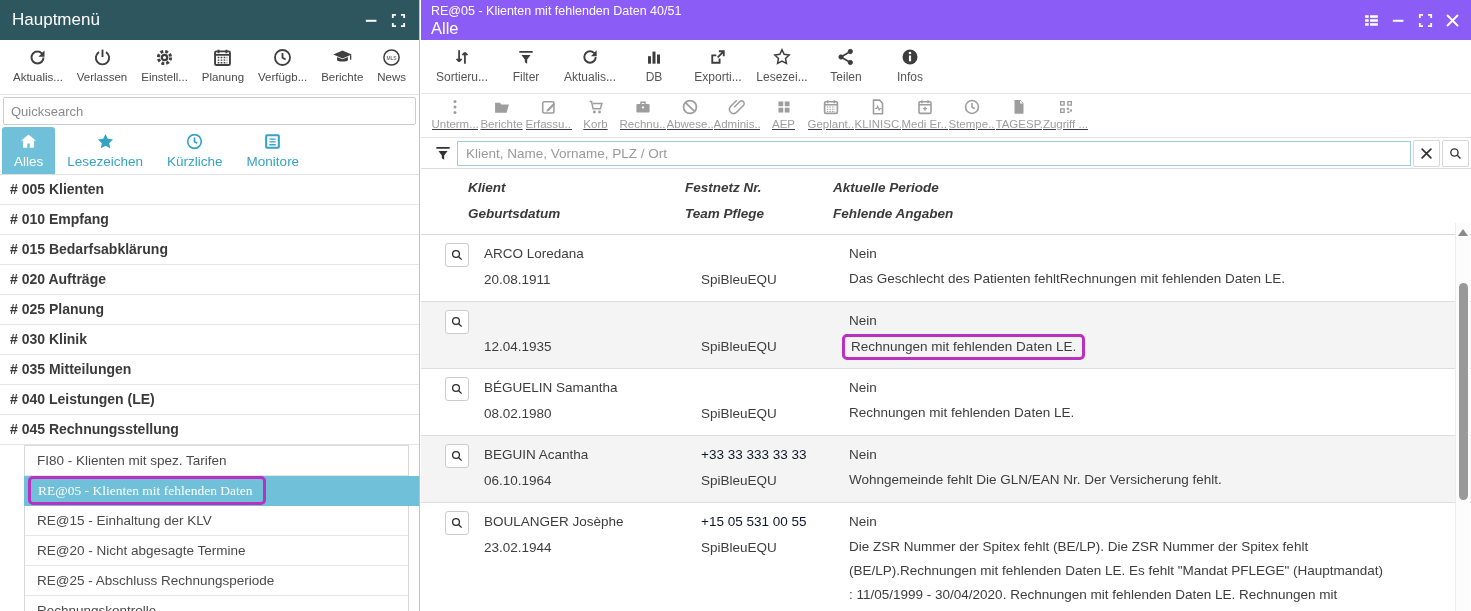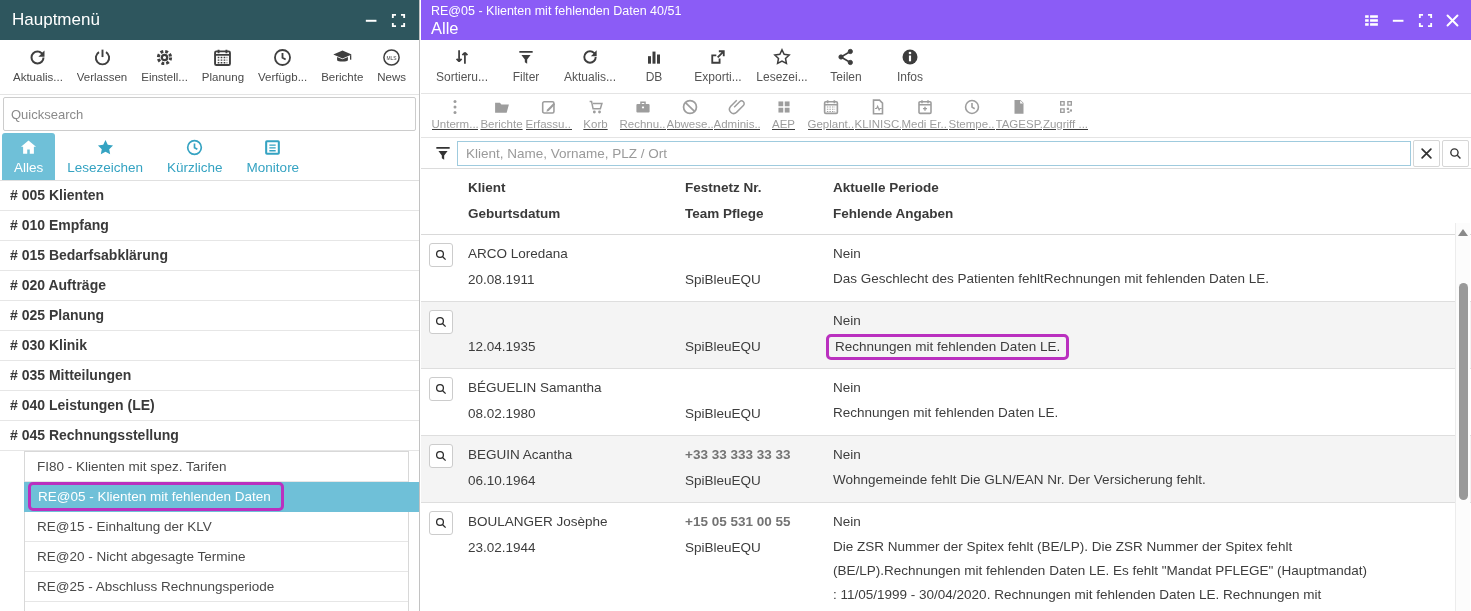--- a/index.html
+++ b/index.html
@@ -18,33 +18,33 @@
   .tb-label { white-space:nowrap; overflow:hidden; }
 
   
   .left-panel { position:absolute; left:0; top:0; width:420px; height:611px; background:#fff; border-right:1px solid #c2c2c2; }
   .lp-title { font-size:17px; }
   .left-toolbar { height:55px; padding:7px 6px 0; }
   .left-toolbar .tb-item { flex:1 1 auto; min-width:0; }
   .left-toolbar .icon { width:21px; height:21px; color:#3f3f3f; }
   .left-toolbar .tb-label { font-size:11.5px; color:#4a4a4a; margin-top:3px; max-width:100%; }
   .quicksearch-wrap { padding:2px 3px; }
-  .quicksearch { width:100%; height:34px; border:1px solid #ccc; border-radius:2px; padding:0 7px; font-size:13px; font-family:inherit; color:#444; }
+  .quicksearch { width:100%; height:28px; border:1px solid #ccc; border-radius:2px; padding:0 7px; font-size:13px; font-family:inherit; color:#444; }
   .quicksearch::placeholder { color:#8a8a8a; }
   .tabs { display:flex; align-items:stretch; height:48px; padding:0 2px; border-bottom:1px solid #e0e0e0; }
   .tab { display:flex; flex-direction:column; align-items:center; justify-content:center; padding:3px 12px 4px; color:#35a3c2; font-size:13.5px; cursor:pointer; border-radius:3px 3px 0 0; }
   .tab .icon { width:19px; height:19px; margin-bottom:3px; }
   .tab.selected { background:#6fc0d8; color:#fff; }
   .menu { }
   .menu-item { height:30px; line-height:29px; padding-left:10px; font-size:14px; font-weight:bold; color:#3a3a3a; border-bottom:1px solid #e6e6e6; background:#fff; cursor:pointer; white-space:nowrap; }
   .submenu { margin-left:24px; width:385px; border:1px solid #d8d8d8; border-bottom:none; }
   .submenu-item { height:30px; line-height:29px; padding-left:12px; font-size:13.5px; color:#4a4a4a; border-bottom:1px solid #e6e6e6; background:#fff; cursor:pointer; white-space:nowrap; }
   .submenu-item.selected { background:#6fc0d8; color:#fff; margin-left:-1px; margin-right:-11px; border-bottom-color:#6fc0d8; }
   .ann { display:inline-block; border:3px solid #ba30bf; border-radius:5px; }
-  .submenu-item .ann { padding:0 10px 0 7px; margin-left:-8px; line-height:23px; }
+  .submenu-item .ann { padding:0 10px 0 7px; margin-left:-8px; line-height:23px;font-family:Liberation Serif, serif; }
 
   
   .right-panel { position:absolute; left:421px; top:0; width:1050px; height:611px; background:#fff; }
   .rp-header { height:40px; background:#8b5cf6; color:#fff; display:flex; align-items:center; padding:0 10px; }
   .rp-titles { line-height:1.15; padding-top:2px; }
   .rp-title { font-size:12.5px; }
   .rp-subtitle { font-size:16.5px; }
   .rp-toolbar1 { height:54px; padding:7px 6px 0 10px; gap:2px; }
   .rp-toolbar1 .tb-item { width:62px; }
   .rp-toolbar1 .icon { width:20px; height:20px; color:#3d3d3d; }
@@ -53,31 +53,31 @@
   .rp-toolbar2 .tb-item { width:47px; }
   .rp-toolbar2 .icon { width:18px; height:18px; color:#9d9d9d; }
   .rp-toolbar2 .tb-label { font-size:11.5px; color:#9d9d9d; margin-top:2px; max-width:46px; }
   .searchrow { height:31px; display:flex; align-items:center; border-bottom:1px solid #dcdcdc; padding:0 2px 0 8px; }
   .searchrow .funnel { width:28px; height:20px; color:#333; flex:0 0 auto; }
   .searchrow input { flex:1 1 auto; height:25px; border:1px solid #9fcbde; padding:0 8px; font-size:13.5px; font-family:inherit; color:#444; }
   .searchrow input::placeholder { color:#9a9a9a; }
   .sq-btn { width:27px; height:27px; margin-left:2px; background:#fff; border:1px solid #d6d6d6; border-radius:2px; display:flex; align-items:center; justify-content:center; color:#333; cursor:pointer; padding:0; }
   .sq-btn .icon { width:15px; height:15px; }
 
-  .thead { display:grid; grid-template-columns:47px 217px 148px 1fr; padding:6px 0 7px; border-bottom:1px solid #d9d9d9; }
+  .thead { display:grid; grid-template-columns:47px 217px 148px 1fr; padding:6px 0 7px; border-bottom:1px solid #d9d9d9;font-style:italic; }
   .thead .hcell { font-size:13.5px; font-weight:600; color:#3a3a3a; line-height:26px; }
   .tbody { position:relative; }
-  .trow { display:grid; grid-template-columns:47px 217px 148px 1fr; grid-template-rows:auto auto; padding:6px 0 8px; border-bottom:1px solid #dedede; background:#fff; }
+  .trow { display:grid; grid-template-columns:47px 217px 148px 1fr; grid-template-rows:auto auto; padding:6px 16px 8px; border-bottom:1px solid #dedede; background:#fff; }
   .trow.alt { background:#f4f4f4; }
   .c { font-size:13.5px; line-height:26px; padding-right:10px; }
   .c-zoom { grid-row:1/3; grid-column:1; padding-left:8px; padding-top:2px; }
   .zoom-btn { width:24px; height:24px; background:#fff; border:1px solid #ccc; border-radius:3px; display:flex; align-items:center; justify-content:center; color:#2b2b2b; cursor:pointer; padding:0; }
   .zoom-btn .icon { width:14px; height:14px; }
   .cn { grid-column:2; grid-row:1; } .cb { grid-column:2; grid-row:2; }
-  .cp { grid-column:3; grid-row:1; color:#737373; cursor:pointer;font-weight:bold; } .ct { grid-column:3; grid-row:2; }
+  .cp { grid-column:3; grid-row:1; color:#0f172a; cursor:pointer; } .ct { grid-column:3; grid-row:2; }
   .ca { grid-column:4; grid-row:1; } .cm { grid-column:4; grid-row:2; max-width:545px; line-height:24px; }
   .cm .ann { padding:0 6px; margin-left:-7px; line-height:20px; }
 
   .vscroll { position:absolute; right:1px; top:223px; bottom:0; width:15px; background:#fcfcfc; border-left:1px solid #ececec; }
   .vs-up { width:0; height:0; border-left:5px solid transparent; border-right:5px solid transparent; border-bottom:7px solid #8a8a8a; margin:6px auto 0; }
   .vs-thumb { position:absolute; top:60px; left:3px; width:9px; height:217px; background:#999; border-radius:5px; cursor:pointer; }
 </style>
 </head>
 <body>
 

